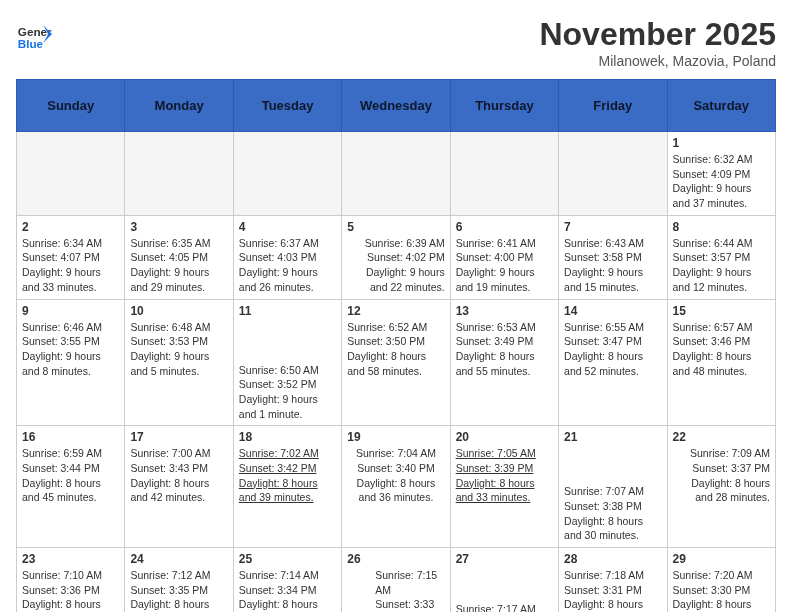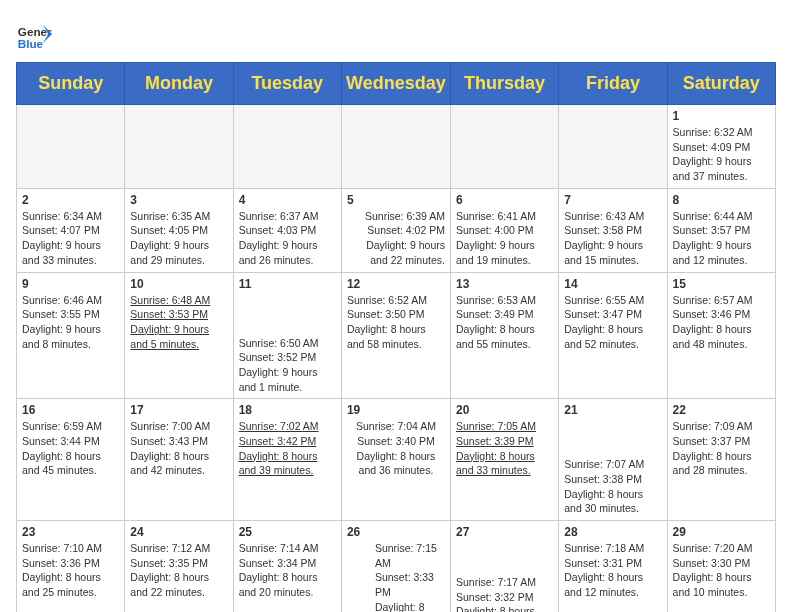--- a/index.html
+++ b/index.html
@@ -37,24 +37,24 @@
       font-size: 14px;
       color: #555;
     }
     .calendar {
       width: 100%;
       border-collapse: collapse;
       border: 1px solid #ccc;
     }
     .calendar th {
       background-color: #3a6cc6;
-      color: #fde047;
+      color: #0f172a;
       text-align: center;
-      padding: 10px 4px;
-      font-size: 18px;
+      padding: 18px 4px;
+      font-size: 13px;
       border: 1px solid #2a5ab6;
     }
     .calendar td {
       border: 1px solid #ccc;
       vertical-align: top;
       padding: 4px 5px;
       width: 108px;
       min-height: 70px;
       font-size: 10.5px;
       color: #333;
@@ -80,20 +80,24 @@
 </head>
 <body>
 
 <div class="header-area">
   <div class="logo">
     <svg class="logo-icon" viewBox="0 0 40 40">
       <text x="2" y="22" font-size="13" font-family="Arial" font-weight="bold" fill="#333">General</text>
       <text x="2" y="36" font-size="13" font-family="Arial" font-weight="bold" fill="#1a73e8">Blue</text>
       <polygon points="30,10 40,20 30,30 36,20" fill="#1a73e8"></polygon>
     </svg>
+  </div>
+  <div class="title-area">
+    <div class="month-title">November 2025</div>
+    <div class="subtitle">Milanowek, Mazovia, Poland</div>
   </div>
 </div>
 
 <table class="calendar">
   <thead>
     <tr id="weekday-header">
         <th>Sunday</th>
         <th>Monday</th>
         <th>Tuesday</th>
         <th>Wednesday</th>
@@ -172,21 +176,21 @@
       <tr>
         <td>
           <span class="day-number">9</span>
           <div class="day-info" style="white-space: pre-line;">Sunrise: 6:46 AM
 Sunset: 3:55 PM
 Daylight: 9 hours
 and 8 minutes.</div>
         </td>
         <td>
           <span class="day-number">10</span>
-          <div class="day-info" style="white-space: pre-line; text-decoration: underline;">Sunrise: 6:48 AM
+          <div class="day-info" style="white-space: pre-line;">Sunrise: 6:48 AM
 Sunset: 3:53 PM
 Daylight: 9 hours
 and 5 minutes.</div>
         </td>
         <td>
           <span class="day-number">11</span>
           <div class="day-info" style="white-space: pre-line; margin-top: 45px;">Sunrise: 6:50 AM
 Sunset: 3:52 PM
 Daylight: 9 hours
 and 1 minute.</div>
@@ -258,21 +262,21 @@
         </td>
         <td>
           <span class="day-number">21</span>
           <div class="day-info" style="white-space: pre-line; margin-top: 40px;">Sunrise: 7:07 AM
 Sunset: 3:38 PM
 Daylight: 8 hours
 and 30 minutes.</div>
         </td>
         <td>
           <span class="day-number">22</span>
-          <div class="day-info" style="white-space: pre-line;">Sunrise: 7:09 AM
+          <div class="day-info" style="white-space: pre-line; text-align: right;">Sunrise: 7:09 AM
 Sunset: 3:37 PM
 Daylight: 8 hours
 and 28 minutes.</div>
         </td>
       </tr>
       <tr>
         <td>
           <span class="day-number">23</span>
           <div class="day-info" style="white-space: pre-line;">Sunrise: 7:10 AM
 Sunset: 3:36 PM

